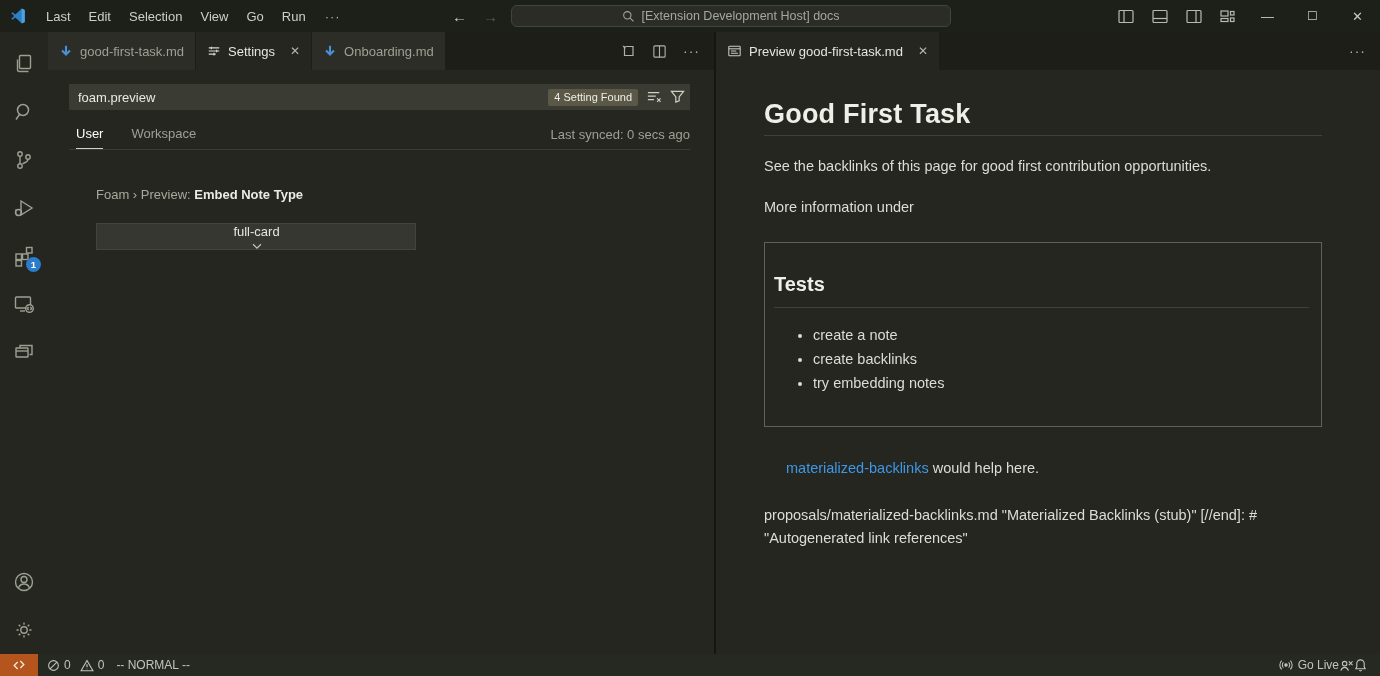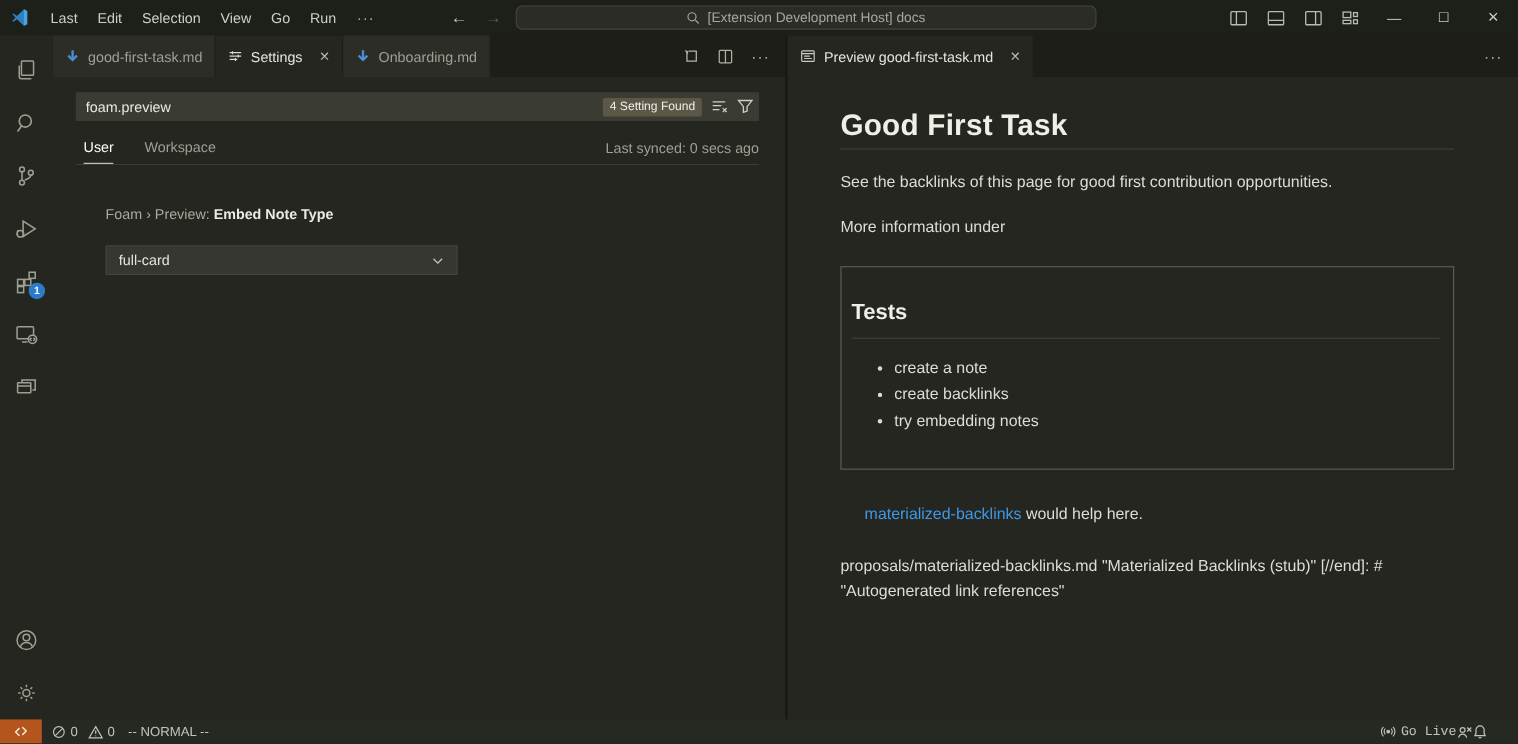--- a/index.html
+++ b/index.html
@@ -21,21 +21,21 @@
   .menubar { display:flex; align-items:center; height:100%; }
   .menu-item { padding:0 9px; height:100%; display:flex; align-items:center; cursor:default; }
   .menu-more { padding:0 10px; color:#b8bab0; letter-spacing:1px; }
   .titlebar-center {
     position:absolute; left:50%; top:0; transform:translateX(-48%);
     height:32px; display:flex; align-items:center; gap:10px;
   }
   .nav-arrow { font-size:15px; color:#c9cbc2; padding:0 3px; }
   .nav-arrow.disabled { color:#5c5e55; }
   .command-center {
-    width:528px; height:22px; background:#2a2c25; border:1px solid #43463b;
+    width:440px; height:22px; background:#2a2c25; border:1px solid #43463b;
     border-radius:6px; display:flex; align-items:center; justify-content:center;
     gap:6px; color:#a6a89e; font-size:12.5px;
   }
   .titlebar-right { margin-left:auto; display:flex; align-items:center; height:100%; }
   .layout-btn { padding:0 9px; height:100%; display:flex; align-items:center; color:#b9bbb1; }
   .win-btn { width:45px; height:100%; display:flex; align-items:center; justify-content:center; color:#c9cbc2; font-size:13px; }
   .win-btn.max { font-size:12px; }
 
   
   .main { flex:1; display:flex; min-height:0; }
@@ -88,20 +88,21 @@
   .scope.active { color:#ffffff; border-bottom-color:#cfd1c7;text-align:center; }
   .last-synced { margin-left:auto; padding-bottom:7px; color:#9da095; }
 
   .setting-item { margin:37px 24px 0 48px; }
   .setting-title { font-size:13px; color:#a8aa9f; }
   .setting-name { color:#eaece4; font-weight:700; }
   .setting-select {
     margin-top:21px; width:320px; height:27px; background:#353730; border:1px solid #42453b;
     color:#e4e6de; font-size:13px; display:flex; align-items:center; justify-content:space-between;
     padding:0 10px 0 11px;
+    flex-direction:column;
   }
   .select-chevron { color:#c3c5bb; display:flex; }
 
   
   .preview-body { flex:1; padding:16px 58px 0 48px; color:#dcddd6; font-size:14.5px; overflow:hidden; }
   .md-h1 {
     font-size:27px; font-weight:600; color:#eef0e8; margin:13px 0 0;
     padding-bottom:5px; border-bottom:1px solid #3f4238; letter-spacing:0.2px;
   }
   .md-p1 { margin:22px 0 16px; }
@@ -121,21 +122,21 @@
   .statusbar {
     height:22px; flex:0 0 22px; background:#262922; color:#c2c4ba; font-size:12px;
     display:flex; align-items:center;
   }
   .remote-indicator {
     width:38px; height:22px; background:#b4551d; color:#f5ebe1;
     display:flex; align-items:center; justify-content:center;
   }
   .sb-left { display:flex; align-items:center; gap:12px; padding-left:9px; }
   .sb-group { display:flex; align-items:center; gap:4px; }
-  .sb-right { margin-left:auto; display:flex; align-items:center; padding-right:28px;font-family:Liberation Mono, monospace; }
+  .sb-right { margin-left:auto; display:flex; align-items:center; padding-right:13px; }
   .sb-item { display:flex; align-items:center; gap:5px; }
 
   svg { display:block; }
 </style>
 </head>
 <body>
 
 <div class="window">
 
   <div class="titlebar">

